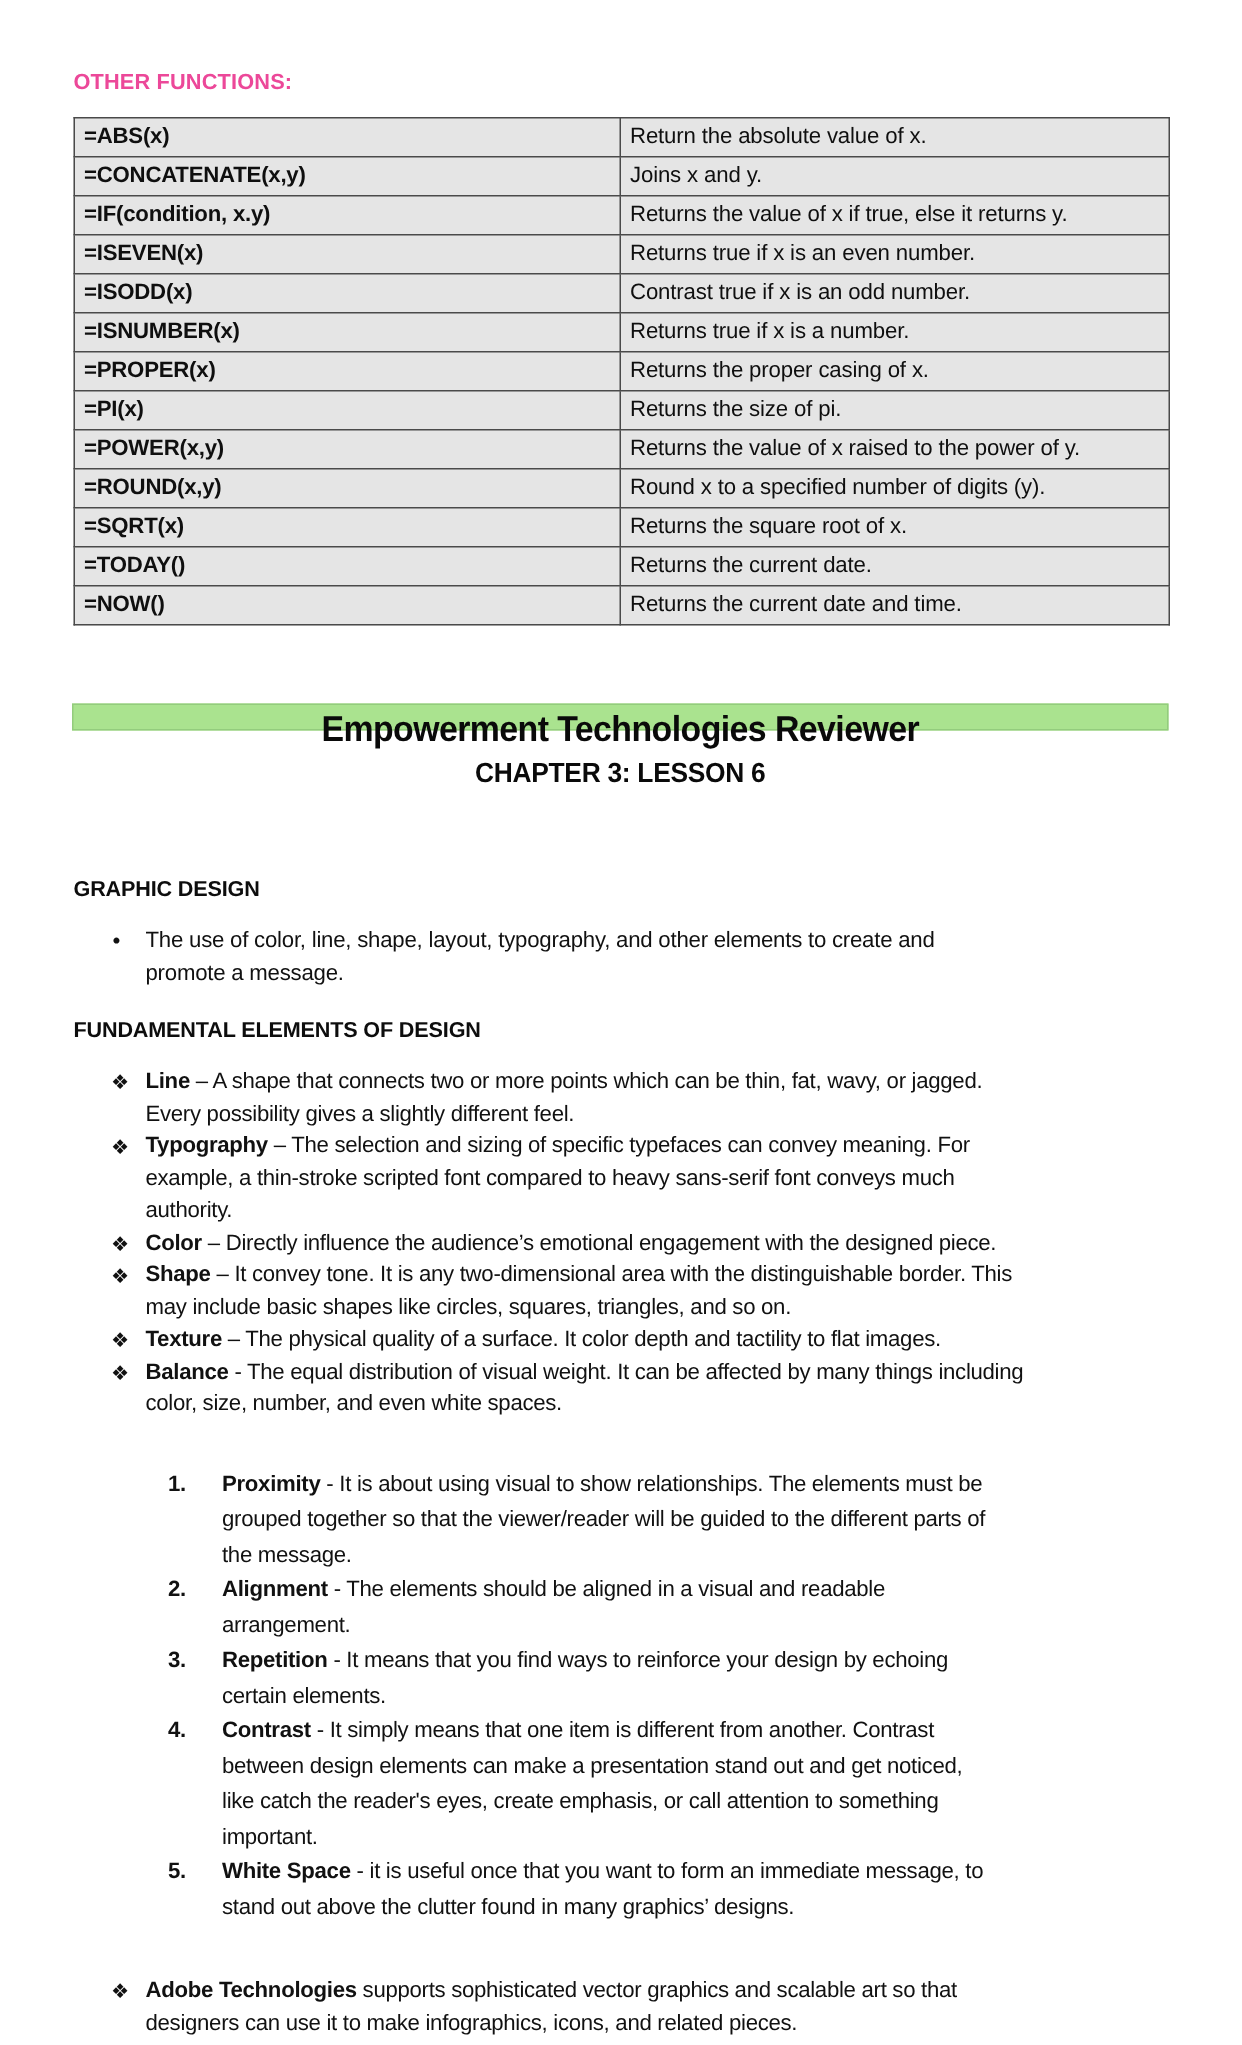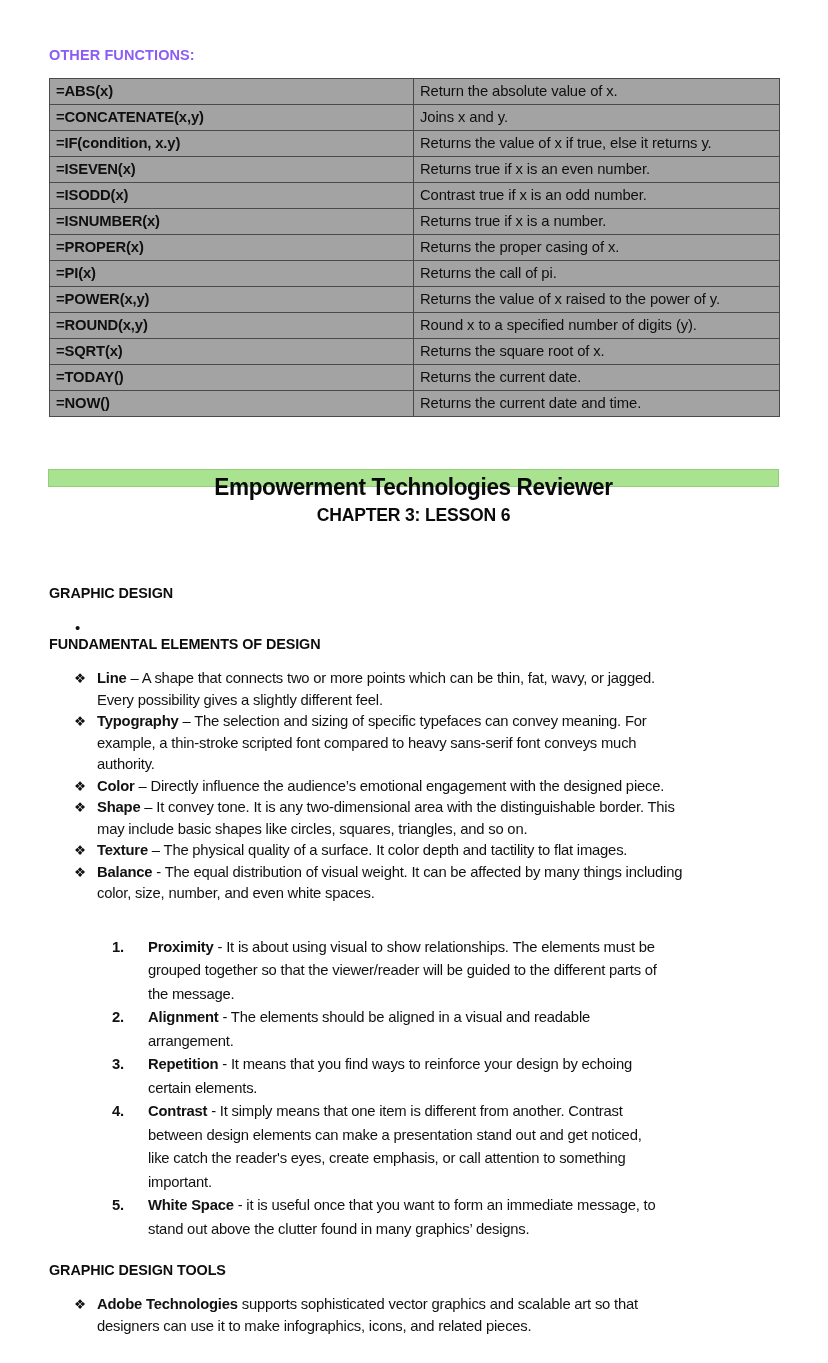--- a/index.html
+++ b/index.html
@@ -24,31 +24,31 @@
   }
 
   
   .other-functions-heading {
     position: absolute;
     left: 49px;
     top: 47px;
     font-size: 14.5px;
     font-weight: bold;
     letter-spacing: 0.1px;
-    color: #8b5cf6;
+    color: #ec4899;
   }
 
   table.fn-table {
     position: absolute;
     left: 49px;
     top: 78px;
     width: 730px;
     border-collapse: collapse;
     table-layout: fixed;
-    background: #a3a3a3;
+    background: #e5e5e5;
   }
   table.fn-table col.c1 { width: 364px; }
   table.fn-table col.c2 { width: 366px; }
   table.fn-table td {
     border: 1.4px solid #4a4a4a;
     height: 25px;
     padding: 0 0 0 6px;
     font-size: 14.8px;
     line-height: 25px;
     vertical-align: middle;
@@ -223,21 +223,21 @@
       <tr>
         <td class="fn-name">=ISNUMBER(x)</td>
         <td class="fn-desc">Returns true if x is a number.</td>
       </tr>
       <tr>
         <td class="fn-name">=PROPER(x)</td>
         <td class="fn-desc">Returns the proper casing of x.</td>
       </tr>
       <tr>
         <td class="fn-name">=PI(x)</td>
-        <td class="fn-desc">Returns the call of pi.</td>
+        <td class="fn-desc">Returns the size of pi.</td>
       </tr>
       <tr>
         <td class="fn-name">=POWER(x,y)</td>
         <td class="fn-desc">Returns the value of x raised to the power of y.</td>
       </tr>
       <tr>
         <td class="fn-name">=ROUND(x,y)</td>
         <td class="fn-desc">Round x to a specified number of digits (y).</td>
       </tr>
       <tr>
@@ -259,21 +259,21 @@
     <div class="banner-title">Empowerment Technologies Reviewer</div>
   </div>
   <div class="banner-sub">CHAPTER 3: LESSON 6</div>
 
   <div class="content">
 
     <h2 class="sec-heading">GRAPHIC DESIGN</h2>
     <div class="gap-s"></div>
     <ul class="dot-list">
       <li>
-        <span class="marker">•</span>
+        <span class="marker">•</span><span>The use of color, line, shape, layout, typography, and other elements to create and promote a message.</span>
       </li>
     </ul>
 
     <div class="gap-m"></div>
 
     <h2 class="sec-heading">FUNDAMENTAL ELEMENTS OF DESIGN</h2>
     <div class="gap-s"></div>
     <ul class="diamond-list">
       <li>
         <span class="marker">❖</span><span class="term">Line</span><span> – A shape that connects two or more points which can be thin, fat, wavy, or jagged. Every possibility gives a slightly different feel.</span>
@@ -311,21 +311,20 @@
       <li>
         <span class="marker">4.</span><span class="term">Contrast</span><span> - It simply means that one item is different from another. Contrast between design elements can make a presentation stand out and get noticed, like catch the reader's eyes, create emphasis, or call attention to something important.</span>
       </li>
       <li>
         <span class="marker">5.</span><span class="term">White Space</span><span> - it is useful once that you want to form an immediate message, to stand out above the clutter found in many graphics’ designs.</span>
       </li>
     </ol>
 
     <div class="gap-l"></div>
 
-    <h2 class="sec-heading">GRAPHIC DESIGN TOOLS</h2>
     <div class="gap-s"></div>
     <ul class="diamond-list">
       <li>
         <span class="marker">❖</span><span class="term">Adobe Technologies</span><span> supports sophisticated vector graphics and scalable art so that designers can use it to make infographics, icons, and related pieces.</span>
       </li>
     </ul>
 
   </div>
 </div>
 

